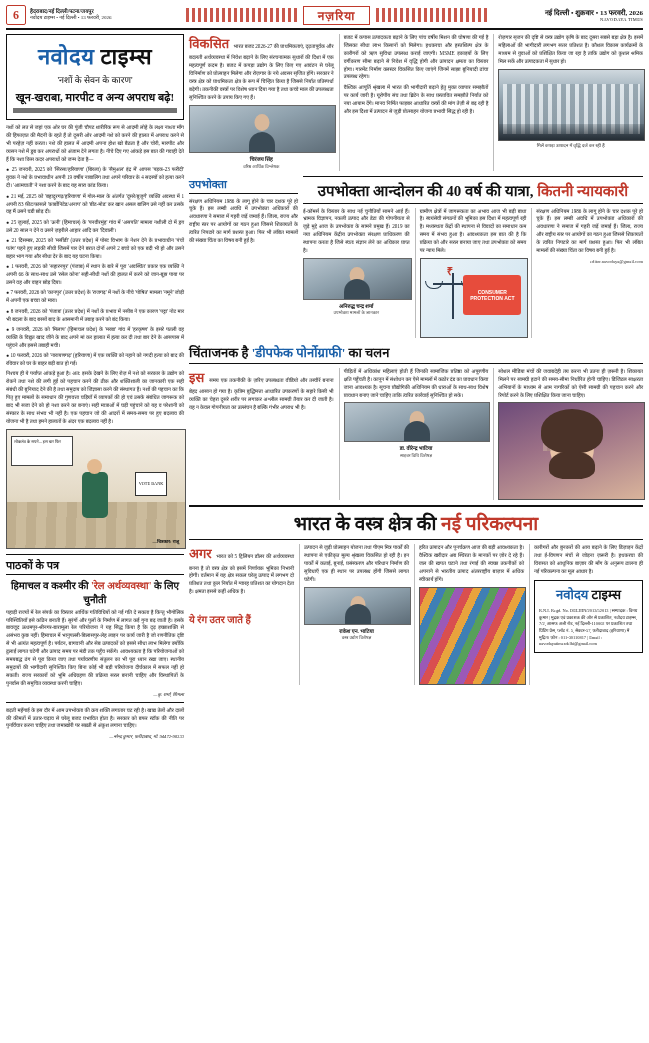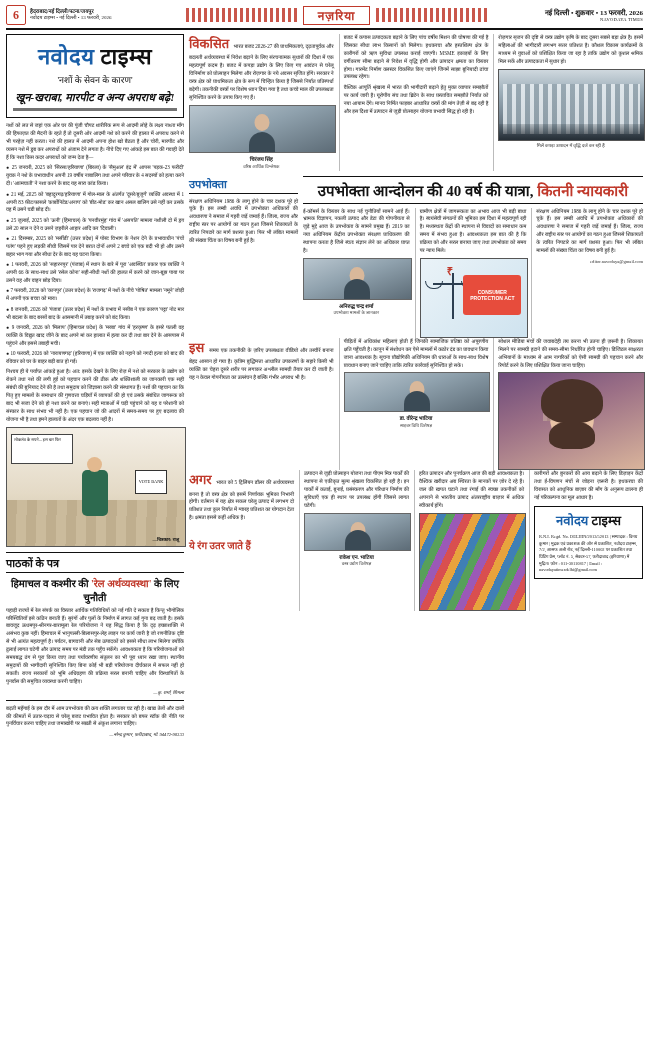--- a/index.html
+++ b/index.html
@@ -44,21 +44,21 @@
   
   .cols{display:flex;gap:5px;margin-top:4px;}
   .col-left{width:178px;flex:0 0 178px;}
   .col-main{flex:1;}
 
   
   .logobox{border:1px solid #111;padding:5px 6px 6px;text-align:center;}
   .logo-title{font-size:22px;font-weight:bold;color:#1a5fa8;letter-spacing:.5px;}
   .logo-title .blk{color:#111;}
   .logo-sub{font-size:9px;font-weight:normal;margin-top:3px;}
-  .logo-sub2{font-size:11px;font-weight:bold;margin-top:3px;border-bottom:3px solid #737373;padding-bottom:4px;font-style:italic;}
+  .logo-sub2{font-size:11px;font-weight:bold;margin-top:3px;border-bottom:5px solid #737373;padding-bottom:4px;}
 
   .body-text{font-size:5.1px;line-height:1.55;text-align:justify;color:#1a1a1a;}
   .body-text p{margin:0 0 3px 0;}
   .bullets p{margin:0 0 2.5px 0;}
 
   
   .hl-main{
     font-size:17px;font-weight:bold;text-align:center;
     border-bottom:1px solid #111;padding-bottom:3px;margin-bottom:4px;
   }
@@ -365,40 +365,46 @@
               </div>
             </div>
             <div class="body-text sep" style="padding-left:4px">
               <p>संरक्षण अधिनियम 1986 के लागू होने के चार दशक पूरे हो चुके हैं। इस लम्बी अवधि में उपभोक्ता अधिकारों की अवधारणा ने समाज में गहरी जड़ें जमाई हैं। जिला, राज्य और राष्ट्रीय स्तर पर आयोगों का गठन हुआ जिससे शिकायतों के त्वरित निपटारे का मार्ग प्रशस्त हुआ। फिर भी लंबित मामलों की संख्या चिंता का विषय बनी हुई है।</p>
               <div class="cap" style="text-align:right">editor.navodaya@gmail.com</div>
             </div>
           </div>
         </div>
       </div>
 
+      <div class="hl-3">
+        <span class="blk">चिंताजनक है </span><span>'डीपफेक पोर्नोग्राफी'</span><span class="blk"> का चलन</span>
+      </div>
 
       <div class="three">
         <div class="body-text">
           <span class="label-box">इस</span>
           <span>समय एक तकनीकी के ज़रिए उपलब्धता वीडियो और तस्वीरें बनाना बेहद आसान हो गया है। कृत्रिम बुद्धिमत्ता आधारित उपकरणों के सहारे किसी भी व्यक्ति का चेहरा दूसरे शरीर पर लगाकर अश्लील सामग्री तैयार कर दी जाती है। यह न केवल गोपनीयता का उल्लंघन है बल्कि गंभीर अपराध भी है।</span>
         </div>
         <div class="body-text sep" style="padding-left:4px">
           <p>पीड़ितों में अधिकांश महिलाएं होती हैं जिनकी सामाजिक प्रतिष्ठा को अपूरणीय क्षति पहुँचती है। कानून में संशोधन कर ऐसे मामलों में कठोर दंड का प्रावधान किया जाना आवश्यक है। सूचना प्रौद्योगिकी अधिनियम की धाराओं के साथ-साथ विशेष प्रावधान बनाए जाने चाहिए ताकि त्वरित कार्रवाई सुनिश्चित हो सके।</p>
           <div class="portrait" style="height:38px"></div>
           <div class="p-name">डा. वीरेन्द्र भाटिया</div>
           <div class="p-role">साइबर विधि विशेषज्ञ</div>
         </div>
         <div class="body-text sep" style="padding-left:4px">
           <p>सोशल मीडिया मंचों की जवाबदेही तय करना भी उतना ही ज़रूरी है। शिकायत मिलने पर सामग्री हटाने की समय-सीमा निर्धारित होनी चाहिए। डिजिटल साक्षरता अभियानों के माध्यम से आम नागरिकों को ऐसी सामग्री की पहचान करने और रिपोर्ट करने के लिए प्रशिक्षित किया जाना चाहिए।</p>
           <div class="woman">
             <div class="pix"></div>
           </div>
         </div>
       </div>
 
+      <div class="hl-4">
+        <span>भारत के वस्त्र क्षेत्र की </span><span class="red">नई परिकल्पना</span>
+      </div>
 
       <div class="three">
         <div class="body-text">
           <span class="label-box">अगर</span>
           <span>भारत को 5 ट्रिलियन डॉलर की अर्थव्यवस्था बनना है तो वस्त्र क्षेत्र को इसमें निर्णायक भूमिका निभानी होगी। वर्तमान में यह क्षेत्र सकल घरेलू उत्पाद में लगभग दो प्रतिशत तथा कुल निर्यात में ग्यारह प्रतिशत का योगदान देता है। क्षमता इससे कहीं अधिक है।</span>
           <div class="kicker" style="margin-top:16px;font-size:10px">ये रंग उतर जाते हैं</div>
         </div>
         <div class="body-text sep" style="padding-left:4px">
           <p>उत्पादन से जुड़ी प्रोत्साहन योजना तथा पीएम मित्र पार्कों की स्थापना से एकीकृत मूल्य श्रृंखला विकसित हो रही है। इन पार्कों में कताई, बुनाई, प्रसंस्करण और परिधान निर्माण की सुविधाएँ एक ही स्थान पर उपलब्ध होंगी जिससे लागत घटेगी।</p>
           <div class="portrait" style="height:36px"></div>

